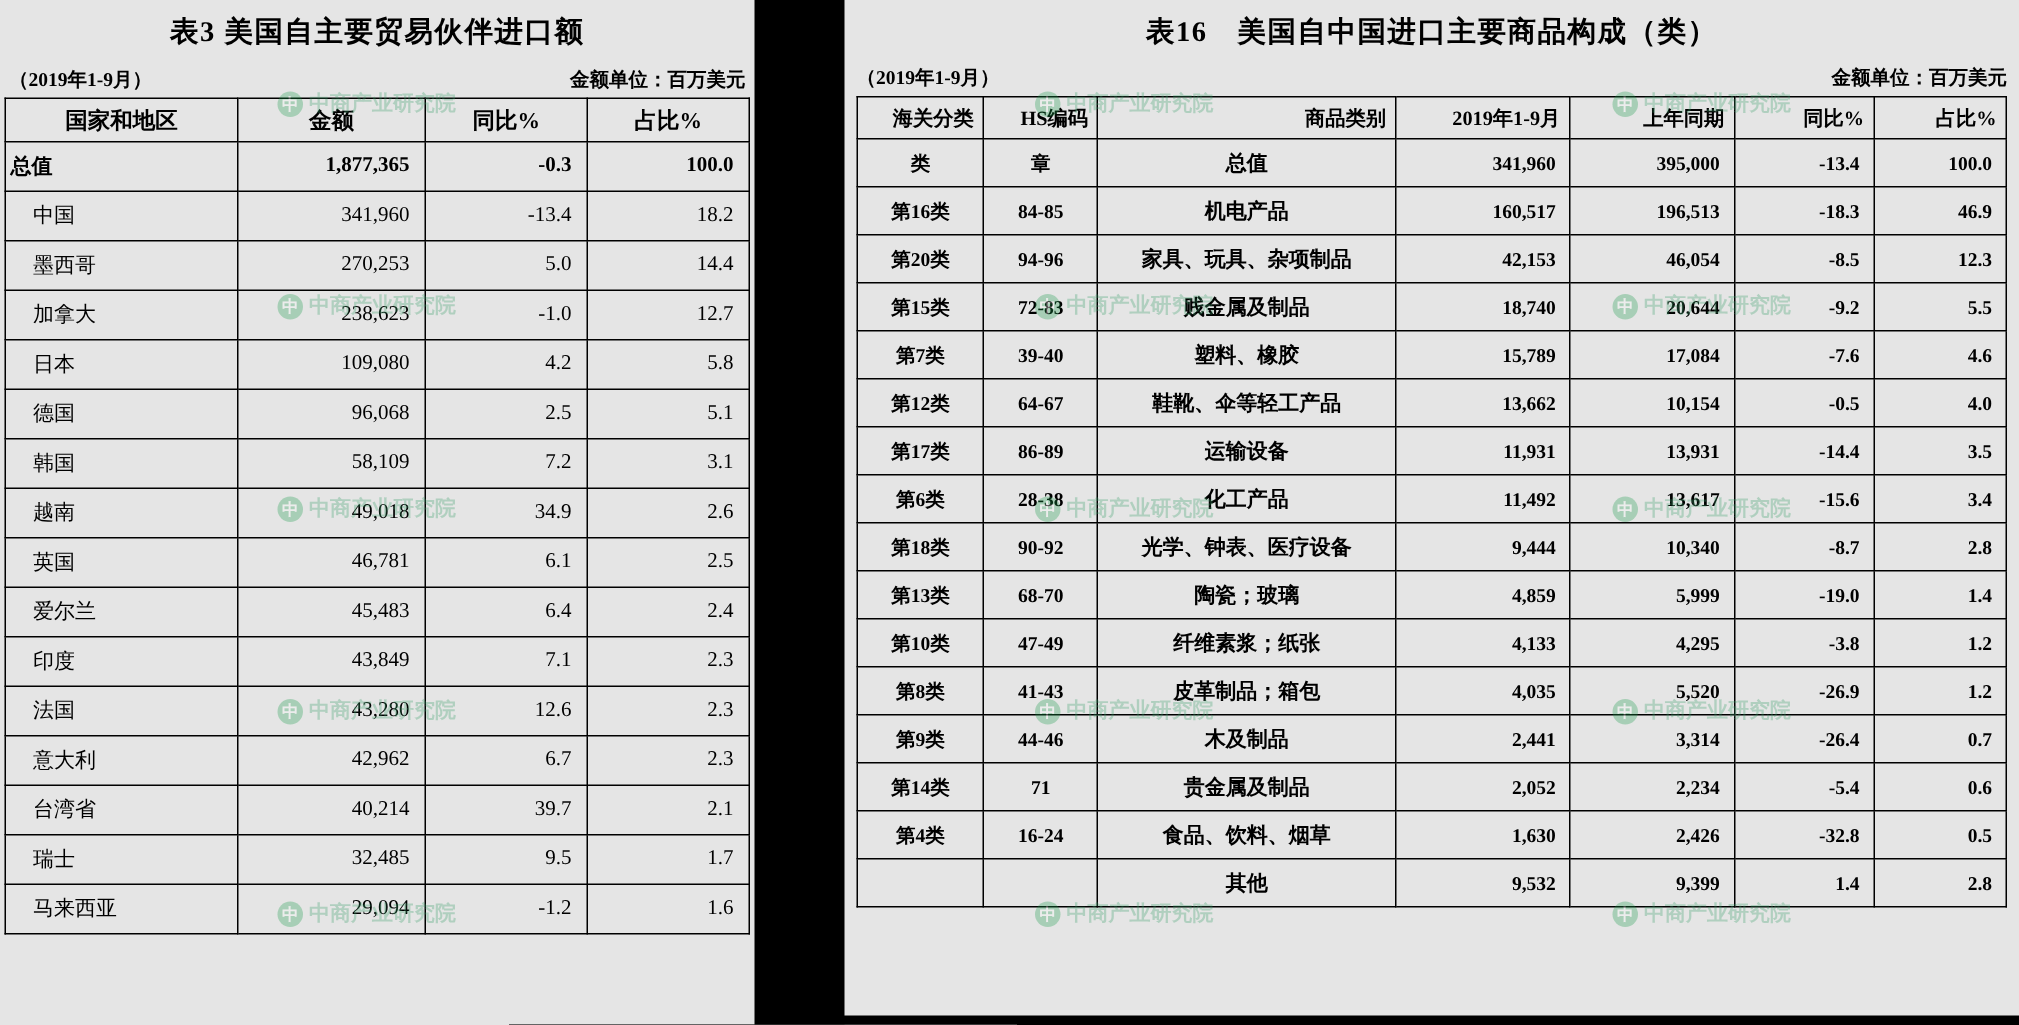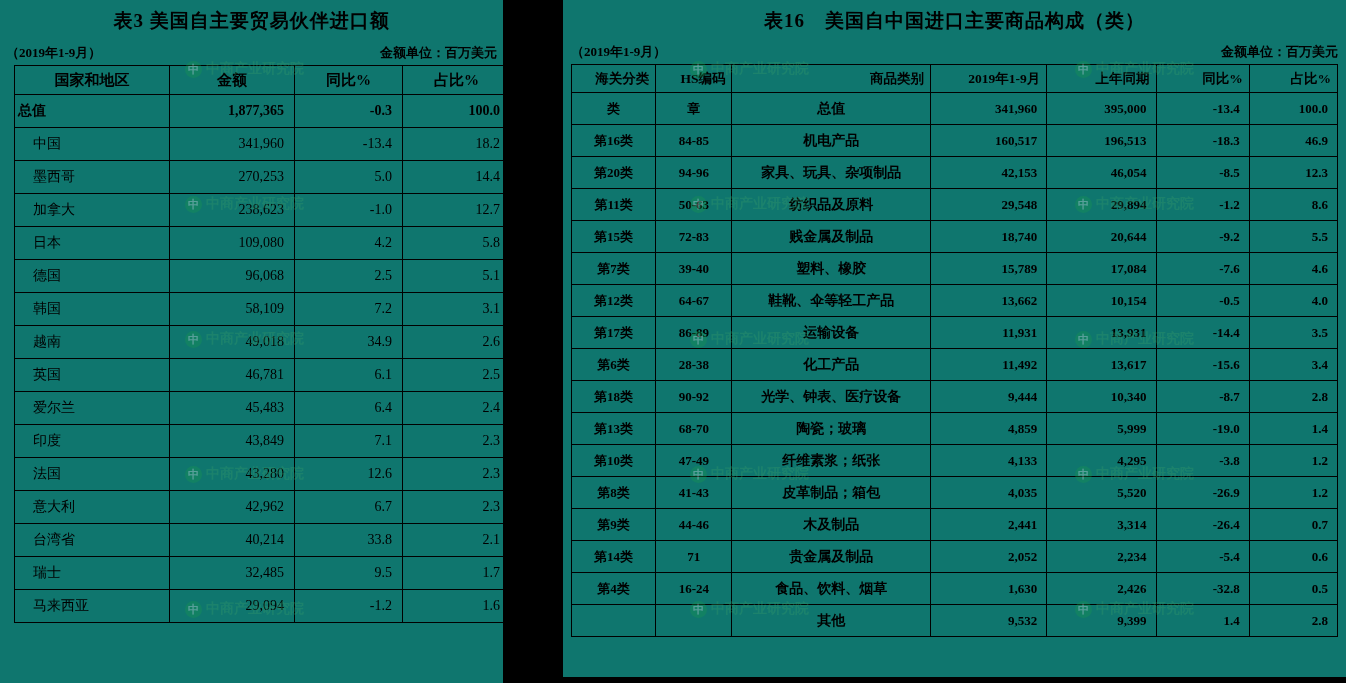--- a/index.html
+++ b/index.html
@@ -15,21 +15,21 @@
     position: relative;
   }
   .page {
     position: absolute;
     inset: 0;
     display: flex;
     align-items: stretch;
   }
   .panel {
     position: relative;
-    background: #0f766e;
+    background: #e5e5e5;
     overflow: hidden;
   }
   .panel-left {
     width: 503px;
     height: 683px;
     box-sizing: border-box;
   }
   .gap {
     width: 60px;
     background: #000;
@@ -61,21 +61,21 @@
     color: #000;
     font-family: "Liberation Serif", serif;
   }
   table {
     border-collapse: collapse;
     width: 100%;
     font-family: "Liberation Serif", serif;
   }
   .l-table {
     width: 496px;
-    margin-left: 14px;
+    margin-left: 3px;
     table-layout: fixed;
   }
   .l-table th, .l-table td {
     border: 1px solid #000;
     font-size: 14px;
     color: #000;
     height: 33px;
     padding: 0 8px;
     box-sizing: border-box;
   }
@@ -290,21 +290,21 @@
           </tr>
           <tr>
             <td class="c-name">意大利</td>
             <td class="c-num">42,962</td>
             <td class="c-num">6.7</td>
             <td class="c-num">2.3</td>
           </tr>
           <tr>
             <td class="c-name">台湾省</td>
             <td class="c-num">40,214</td>
-            <td class="c-num">33.8</td>
+            <td class="c-num">39.7</td>
             <td class="c-num">2.1</td>
           </tr>
           <tr>
             <td class="c-name">瑞士</td>
             <td class="c-num">32,485</td>
             <td class="c-num">9.5</td>
             <td class="c-num">1.7</td>
           </tr>
           <tr>
             <td class="c-name">马来西亚</td>
@@ -367,29 +367,20 @@
           <tr>
             <td class="cat">第20类</td>
             <td class="hs">94-96</td>
             <td class="goods">家具、玩具、杂项制品</td>
             <td class="num">42,153</td>
             <td class="num">46,054</td>
             <td class="num">-8.5</td>
             <td class="num">12.3</td>
           </tr>
           <tr>
-            <td class="cat">第11类</td>
-            <td class="hs">50-63</td>
-            <td class="goods">纺织品及原料</td>
-            <td class="num">29,548</td>
-            <td class="num">29,894</td>
-            <td class="num">-1.2</td>
-            <td class="num">8.6</td>
-          </tr>
-          <tr>
             <td class="cat">第15类</td>
             <td class="hs">72-83</td>
             <td class="goods">贱金属及制品</td>
             <td class="num">18,740</td>
             <td class="num">20,644</td>
             <td class="num">-9.2</td>
             <td class="num">5.5</td>
           </tr>
           <tr>
             <td class="cat">第7类</td>

